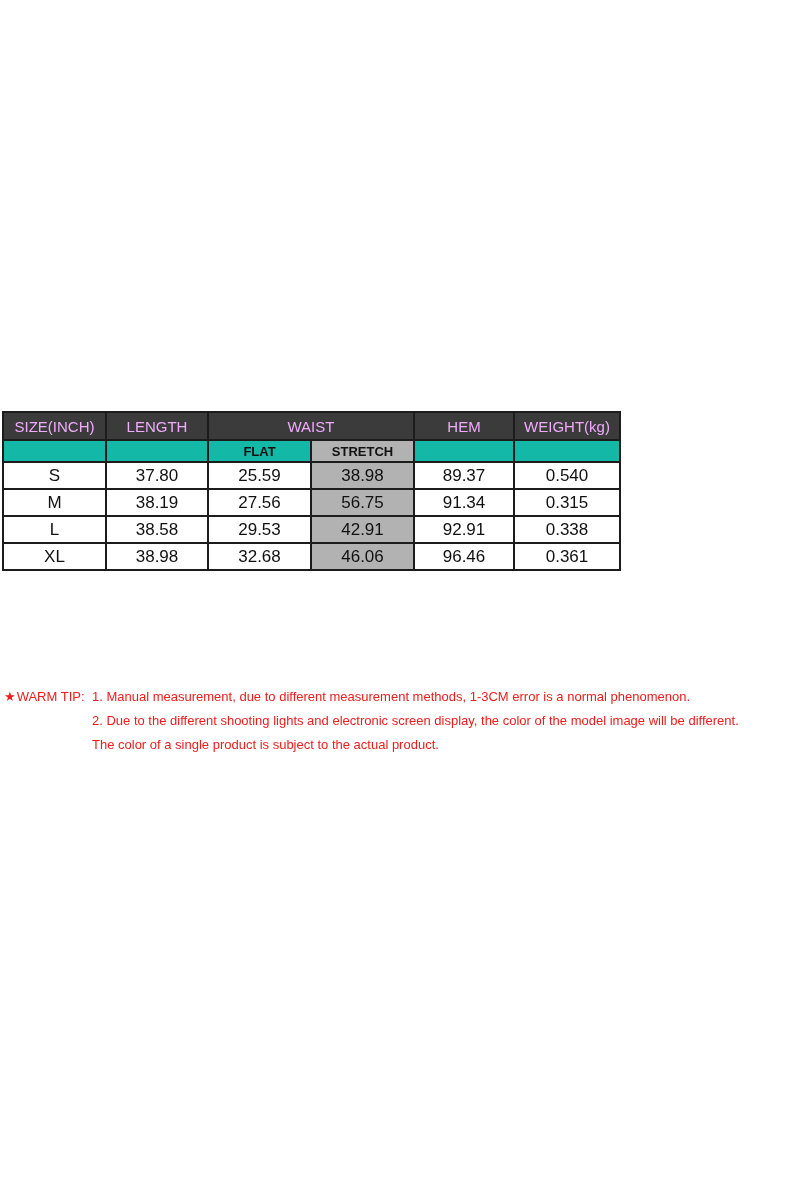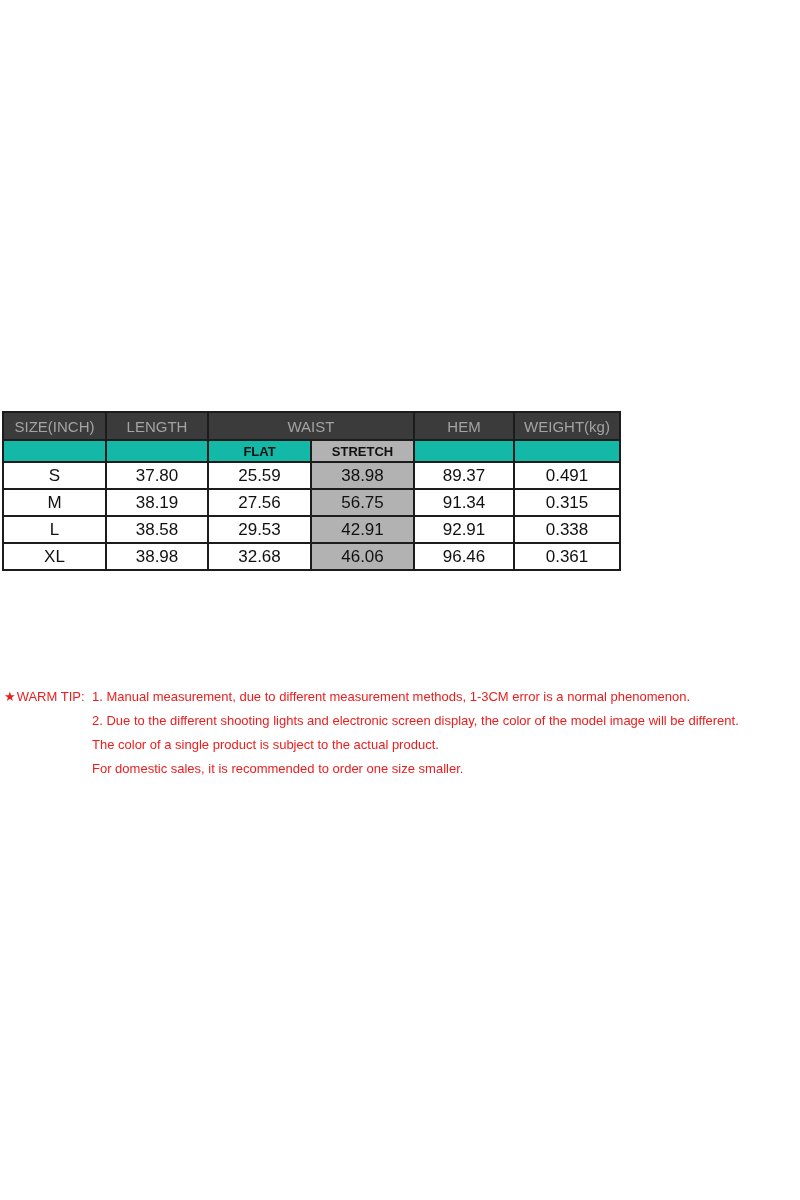--- a/index.html
+++ b/index.html
@@ -26,21 +26,21 @@
   .size-chart td, .size-chart th {
     border: 2px solid #1c1c1c;
     text-align: center;
     vertical-align: middle;
     padding: 0;
     overflow: hidden;
     white-space: nowrap;
   }
   .size-chart thead th {
     background: #3b3b3b;
-    color: #a3a3a3;
+    color: #f0abfc;
     font-size: 15px;
     font-weight: normal;
     height: 26px;
   }
   .size-chart .subheader td {
     height: 20px;
     font-size: 13px;
     font-weight: bold;
     color: #111111;
     background: #14b8a6;
@@ -109,21 +109,21 @@
       <td class="stretch-col">STRETCH</td>
       <td></td>
       <td></td>
     </tr>
     <tr>
       <td>S</td>
       <td>37.80</td>
       <td>25.59</td>
       <td class="stretch-col">38.98</td>
       <td>89.37</td>
-      <td>0.491</td>
+      <td>0.540</td>
     </tr>
     <tr>
       <td>M</td>
       <td>38.19</td>
       <td>27.56</td>
       <td class="stretch-col">56.75</td>
       <td>91.34</td>
       <td>0.315</td>
     </tr>
     <tr>
@@ -144,15 +144,14 @@
     </tr>
   </tbody>
 </table>
 
 <div class="warm-tips">
   <div class="tip-label"><span class="star-icon">★</span><span>WARM TIP:</span></div>
   <div class="tip-lines">
     <div>1. Manual measurement, due to different measurement methods, 1-3CM error is a normal phenomenon.</div>
     <div>2. Due to the different shooting lights and electronic screen display, the  color of the model image will be different.</div>
     <div>The color of a single product is subject to the actual product.</div>
-    <div>For domestic sales, it is recommended to order one size smaller.</div>
   </div>
 </div>
 
 </body></html>

